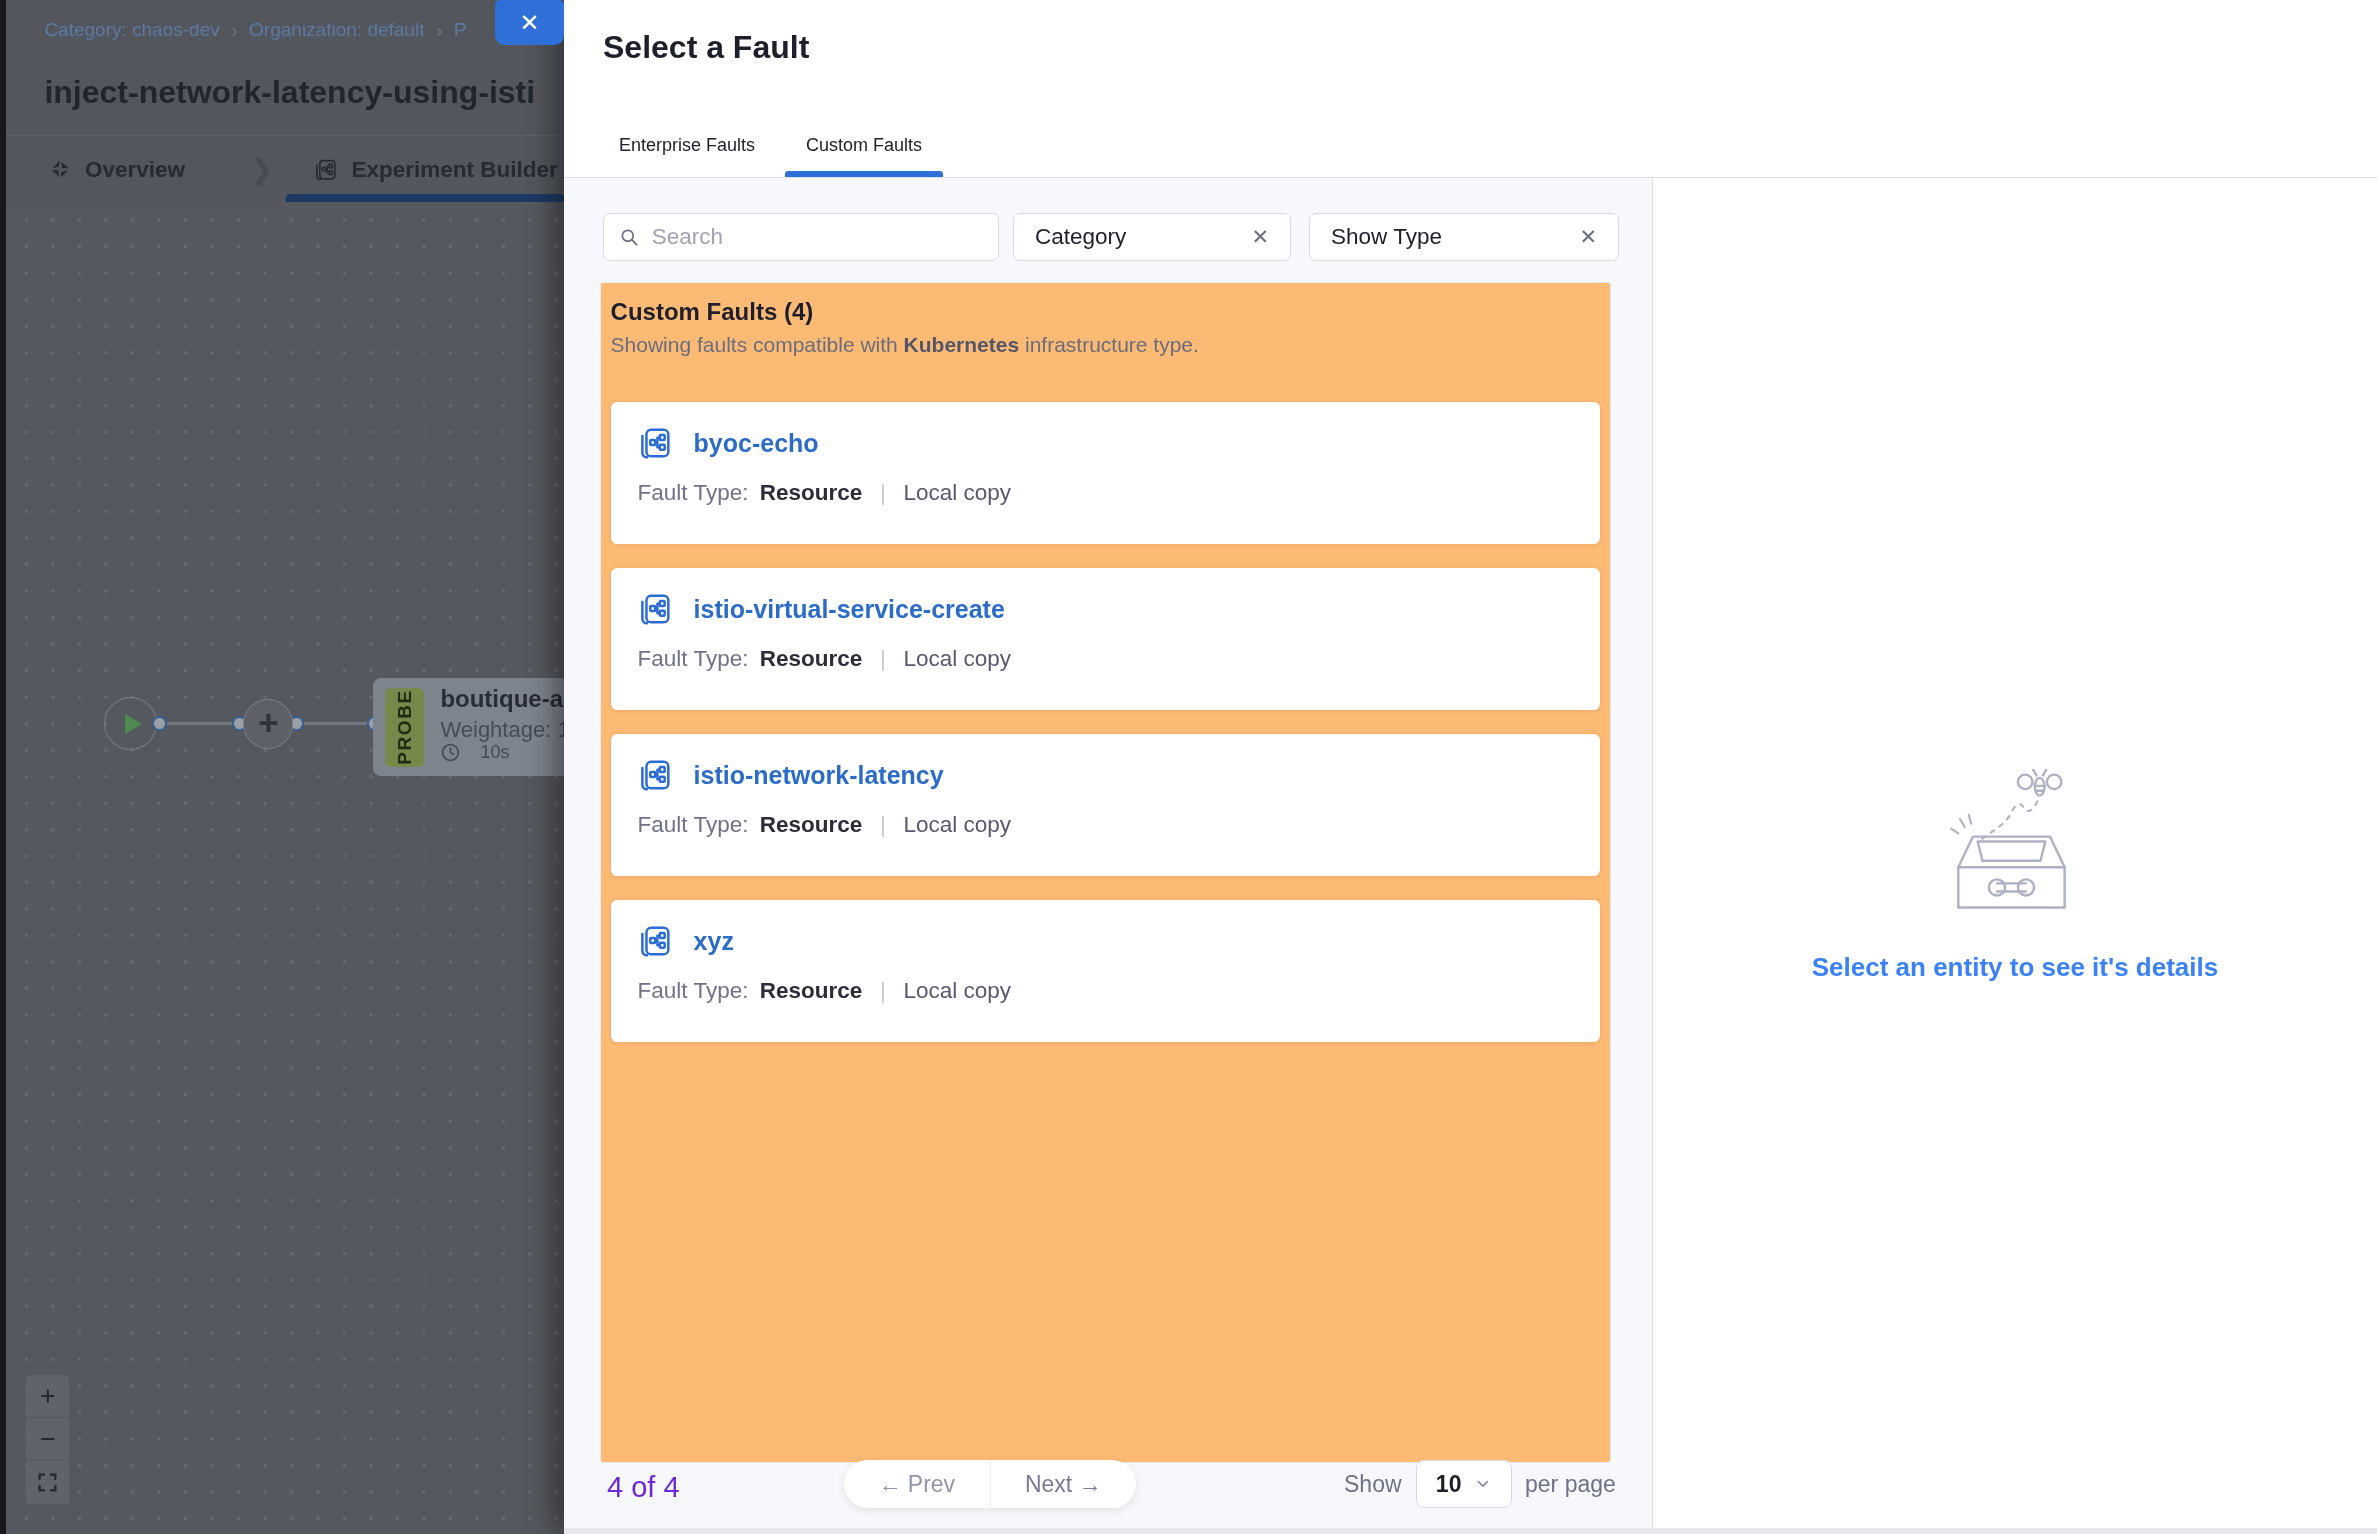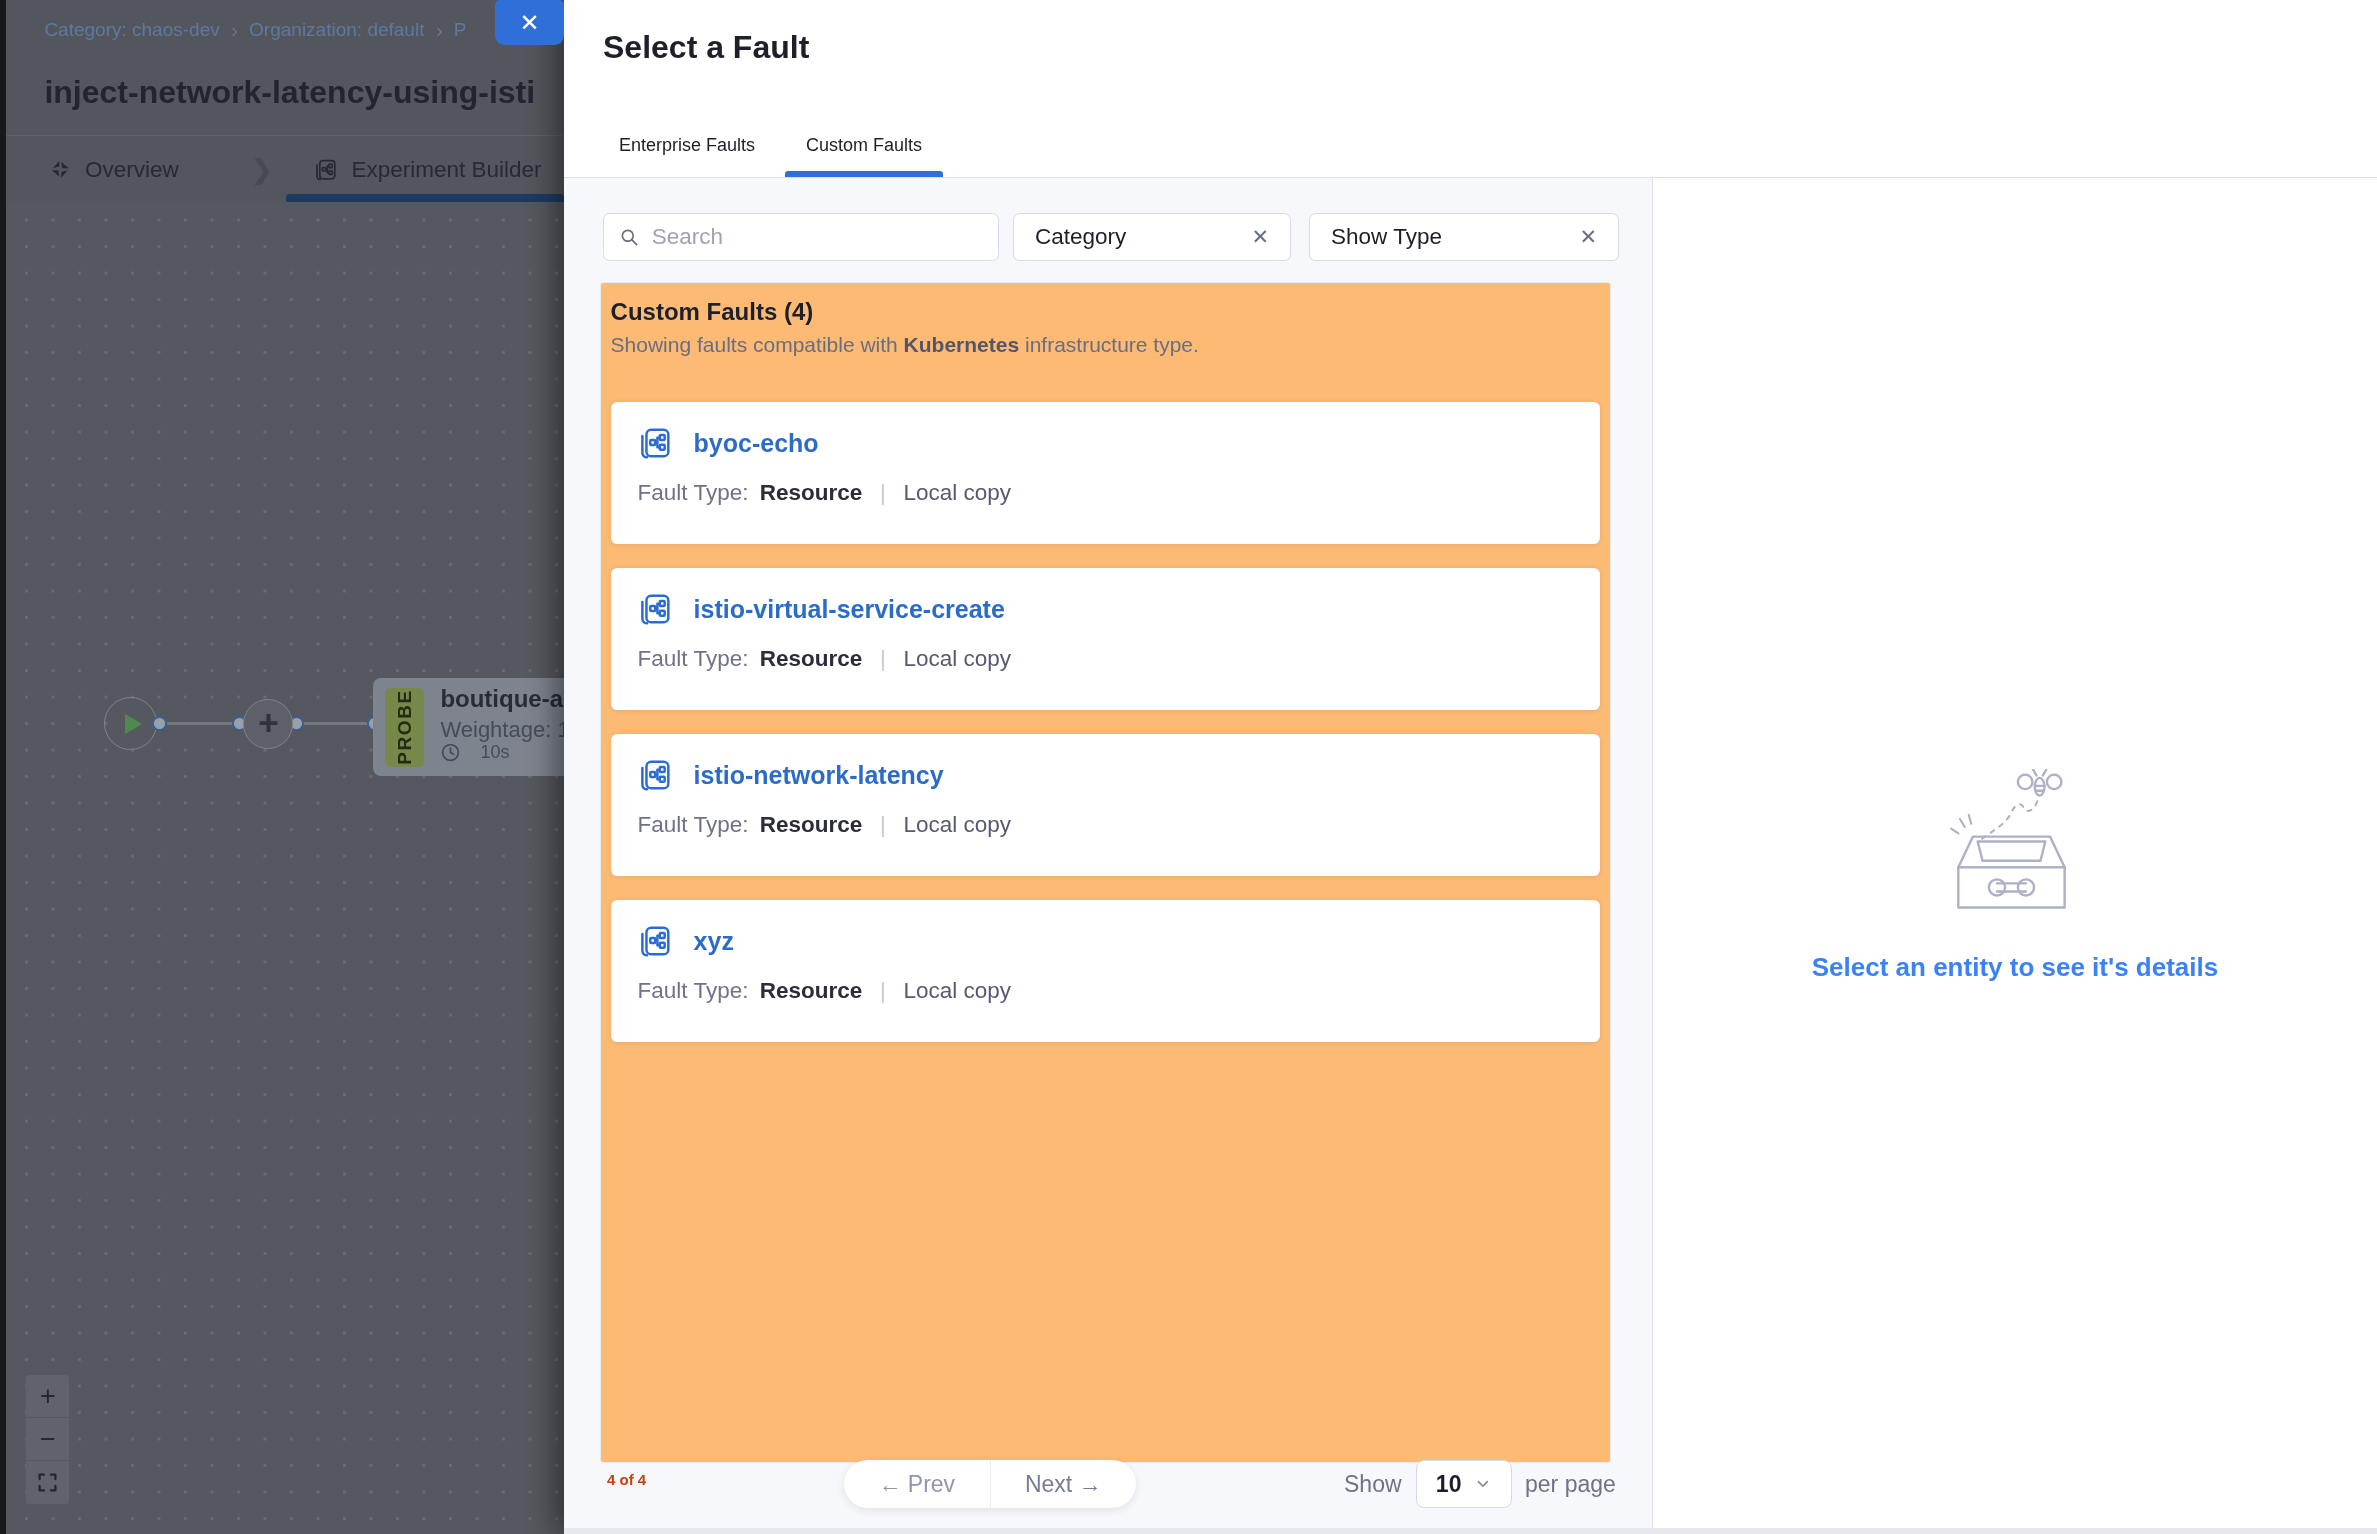--- a/index.html
+++ b/index.html
@@ -7,21 +7,21 @@
   #app{position:relative;width:2377px;height:1534px;overflow:hidden;background:#55585e;}
 
   
   .edge-strip{position:absolute;left:0;top:0;width:6.4px;height:1534px;background:#17181c;}
   .bg-header{position:absolute;left:6.4px;top:0;width:557px;height:135px;background:#53565c;}
   .crumbs{position:absolute;left:38px;top:17.7px;font-size:19px;display:flex;gap:11.2px;align-items:center;white-space:nowrap;}
   .crumbs .lnk{color:#5b79a4;}
   .crumbs .sep{color:#71747b;font-size:21px;}
   .bg-title{position:absolute;left:38px;top:74px;font-size:32px;font-weight:bold;color:#21252e;white-space:nowrap;}
   .bg-tabbar{position:absolute;left:6.4px;top:135px;width:557px;height:67px;background:#53565c;border-top:0.8px solid #5e6167;}
-  .bg-tab{position:absolute;display:flex;align-items:center;gap:13px;top:0;height:67px;color:#262a33;font-size:22.5px;white-space:nowrap;}
+  .bg-tab{position:absolute;display:flex;align-items:center;gap:13px;top:0;height:67px;color:#262a33;font-size:22.5px;white-space:nowrap;font-weight:bold;}
   .bg-tab svg{flex:0 0 auto;}
   .bg-chevron{position:absolute;left:244px;top:0;height:67px;display:flex;align-items:center;color:#464a52;font-size:27px;}
   .bg-underline{position:absolute;left:286px;top:194px;width:278px;height:8px;background:#1d3a63;border-radius:4px 4px 0 0;}
   .canvas{position:absolute;left:6.4px;top:202px;width:557px;height:1332px;background:#55585e;
     background-image:radial-gradient(#666a72 1.4px,transparent 1.5px);background-size:26.5px 26.5px;background-position:7.2px 4.8px;}
 
   .start-circle{position:absolute;left:104px;top:697px;width:53px;height:53px;border:1.6px solid #7e838b;border-radius:50%;display:flex;align-items:center;justify-content:center;}
   .play-tri{width:0;height:0;border-top:10.4px solid transparent;border-bottom:10.4px solid transparent;border-left:17.7px solid #4e8a50;margin-left:4.8px;}
   .port{position:absolute;width:14.5px;height:14.5px;border-radius:50%;border:2.4px solid #3d5e90;background:#9aa0a8;}
   .edge-line{position:absolute;height:3.2px;background:#73777f;top:722px;}
@@ -64,21 +64,21 @@
   .fault-card:first-of-type{margin-top:45px;}
   .fc-row1{display:flex;align-items:center;}
   .fc-row1 svg{color:#2b6cd4;}
   .fc-name{margin-left:21px;font-size:25px;font-weight:bold;color:#2b6cc9;}
   .fc-row2{margin-top:19px;display:flex;align-items:center;font-size:22.5px;}
   .fc-label{color:#6f7288;}
   .fc-value{color:#2b2d3a;font-weight:bold;margin-left:11.2px;}
   .fc-sep{color:#c9cbd6;margin:0 17.7px;}
   .fc-copy{color:#565970;}
 
-  .f-range{position:absolute;left:43px;top:1293px;font-size:15px;font-weight:bold;color:#c2410c;}
+  .f-range{position:absolute;left:43px;top:1293px;font-size:29px;font-weight:normal;color:#6d28d9;}
   .pager{position:absolute;left:280px;top:1282px;width:292px;height:48px;background:#fff;border-radius:24px;box-shadow:0 2.4px 8px rgba(40,41,61,.10);display:flex;}
   .pager .half{flex:1;display:flex;align-items:center;justify-content:center;font-size:23px;}
   .pager .half.prev{color:#9194ab;border-right:0.8px solid #ececf2;}
   .pager .half.next{color:#777b93;}
   .f-show{position:absolute;left:780px;top:1293px;font-size:23px;color:#6e7187;}
   .psel{position:absolute;left:852px;top:1282px;width:96px;height:48px;background:#fff;border:0.8px solid #d8dae6;border-radius:8px;display:flex;align-items:center;justify-content:center;gap:13px;}
   .psel .pval{font-size:23px;font-weight:bold;color:#1d1f2b;}
   .f-perpage{position:absolute;left:961px;top:1293px;font-size:23px;color:#6e7187;}
 
   .pane-r{position:absolute;left:1089px;top:178px;width:724px;height:1356px;background:#fff;}

